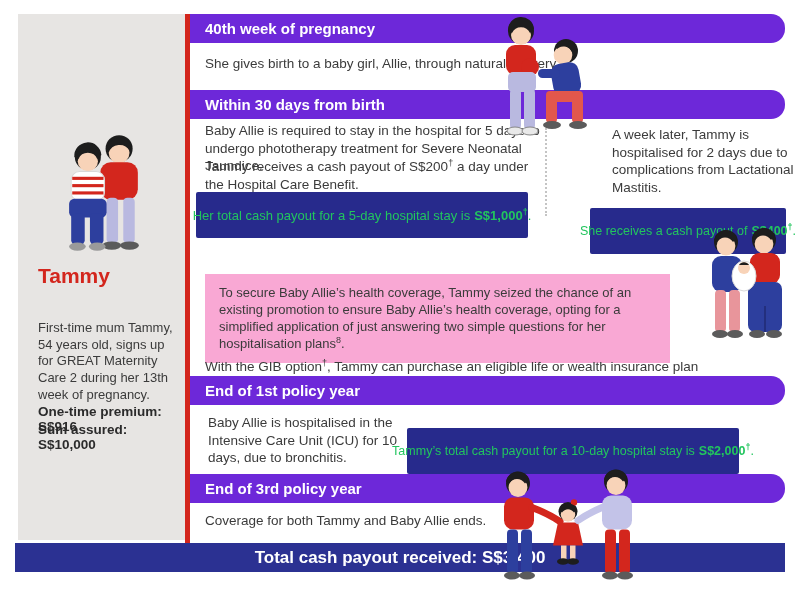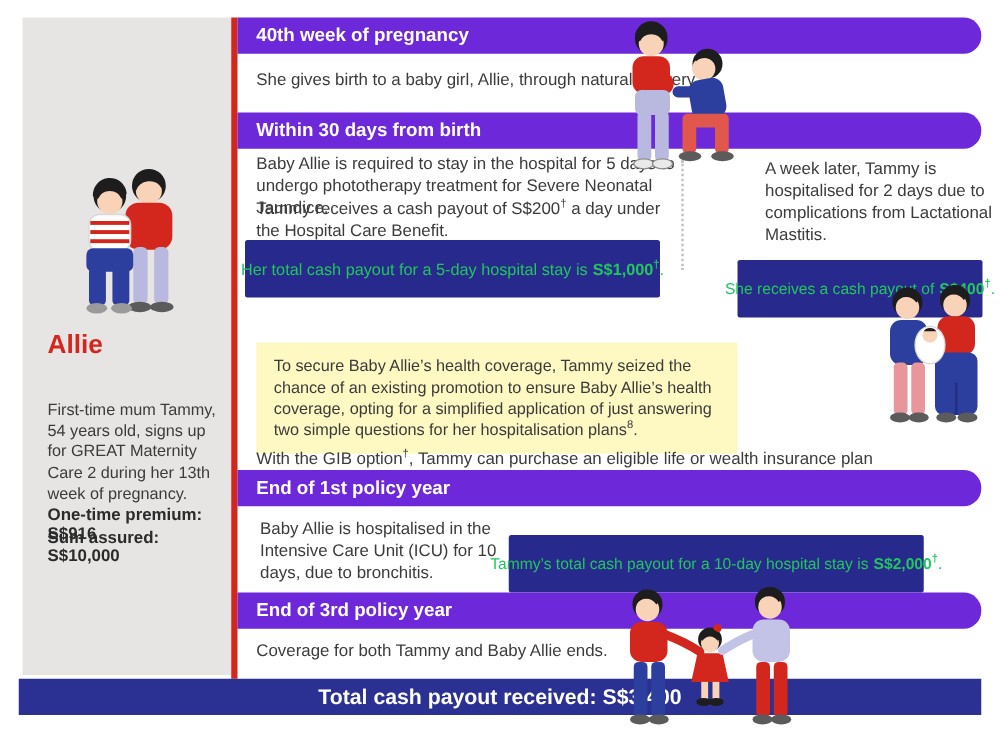--- a/index.html
+++ b/index.html
@@ -27,21 +27,21 @@
 
   .bluebox { position:absolute; height:46px; background:#272a8c; color:#22c55e;
              font-size:13px; display:flex; align-items:center; justify-content:center;
              border-radius:2px; white-space:nowrap; }
   .bluebox b { font-weight:bold; margin-left:4px; }
   sup { font-size:9px; line-height:0; }
 
   .dotted-div { position:absolute; left:545px; top:128px; height:88px; width:0;
                 border-left:2px dotted #c4c4c4; }
 
-  .pinkbox { position:absolute; left:205px; top:274px; width:385px; background:#fef9c3;
+  .pinkbox { position:absolute; left:205px; top:274px; width:465px; background:#f9a8d4;
              padding:10px 14px; font-size:13px; line-height:1.32; color:#3b3b3b; }
 
   .banner { position:absolute; left:15px; top:543px; width:770px; height:29px; background:#2b3192;
             color:#ffffff; font-size:17px; font-weight:bold; display:flex; align-items:center;
             justify-content:center; }
 
   .illo { position:absolute; }
   .z-top { z-index:5; }
 </style>
 </head>
@@ -67,21 +67,21 @@
       <rect x="16" y="38" width="32" height="28" rx="8" fill="#ffffff" stroke="#d9d9d9"></rect>
       <rect x="17" y="43" width="30" height="3" fill="#d3261d"></rect>
       <rect x="17" y="50" width="30" height="3" fill="#d3261d"></rect>
       <rect x="17" y="57" width="30" height="3" fill="#d3261d"></rect>
       <rect x="14" y="64" width="36" height="18" rx="5" fill="#2d3f9e"></rect>
       <rect x="16" y="78" width="13" height="30" rx="4" fill="#2d3f9e"></rect>
       <rect x="34" y="78" width="13" height="30" rx="4" fill="#2d3f9e"></rect>
       <ellipse cx="22" cy="110" rx="8" ry="4" fill="#9a9a9a"></ellipse>
       <ellipse cx="41" cy="110" rx="8" ry="4" fill="#9a9a9a"></ellipse>
     </svg>
-    <div class="sb-name">Allie</div>
+    <div class="sb-name">Tammy</div>
     <div class="sb-desc">First-time mum Tammy, 54 years old, signs up for GREAT Maternity Care 2 during her 13th week of pregnancy.</div>
     <div class="sb-premium">One-time premium: S$916</div>
     <div class="sb-sum">Sum assured: S$10,000</div>
   </div>
 
   <div class="red-divider"></div>
 
   <div class="bar bar1">40th week of pregnancy</div>
   <div class="body-txt" style="left:205px; top:55px; width:400px;">She gives birth to a baby girl, Allie, through natural delivery.</div>
 

